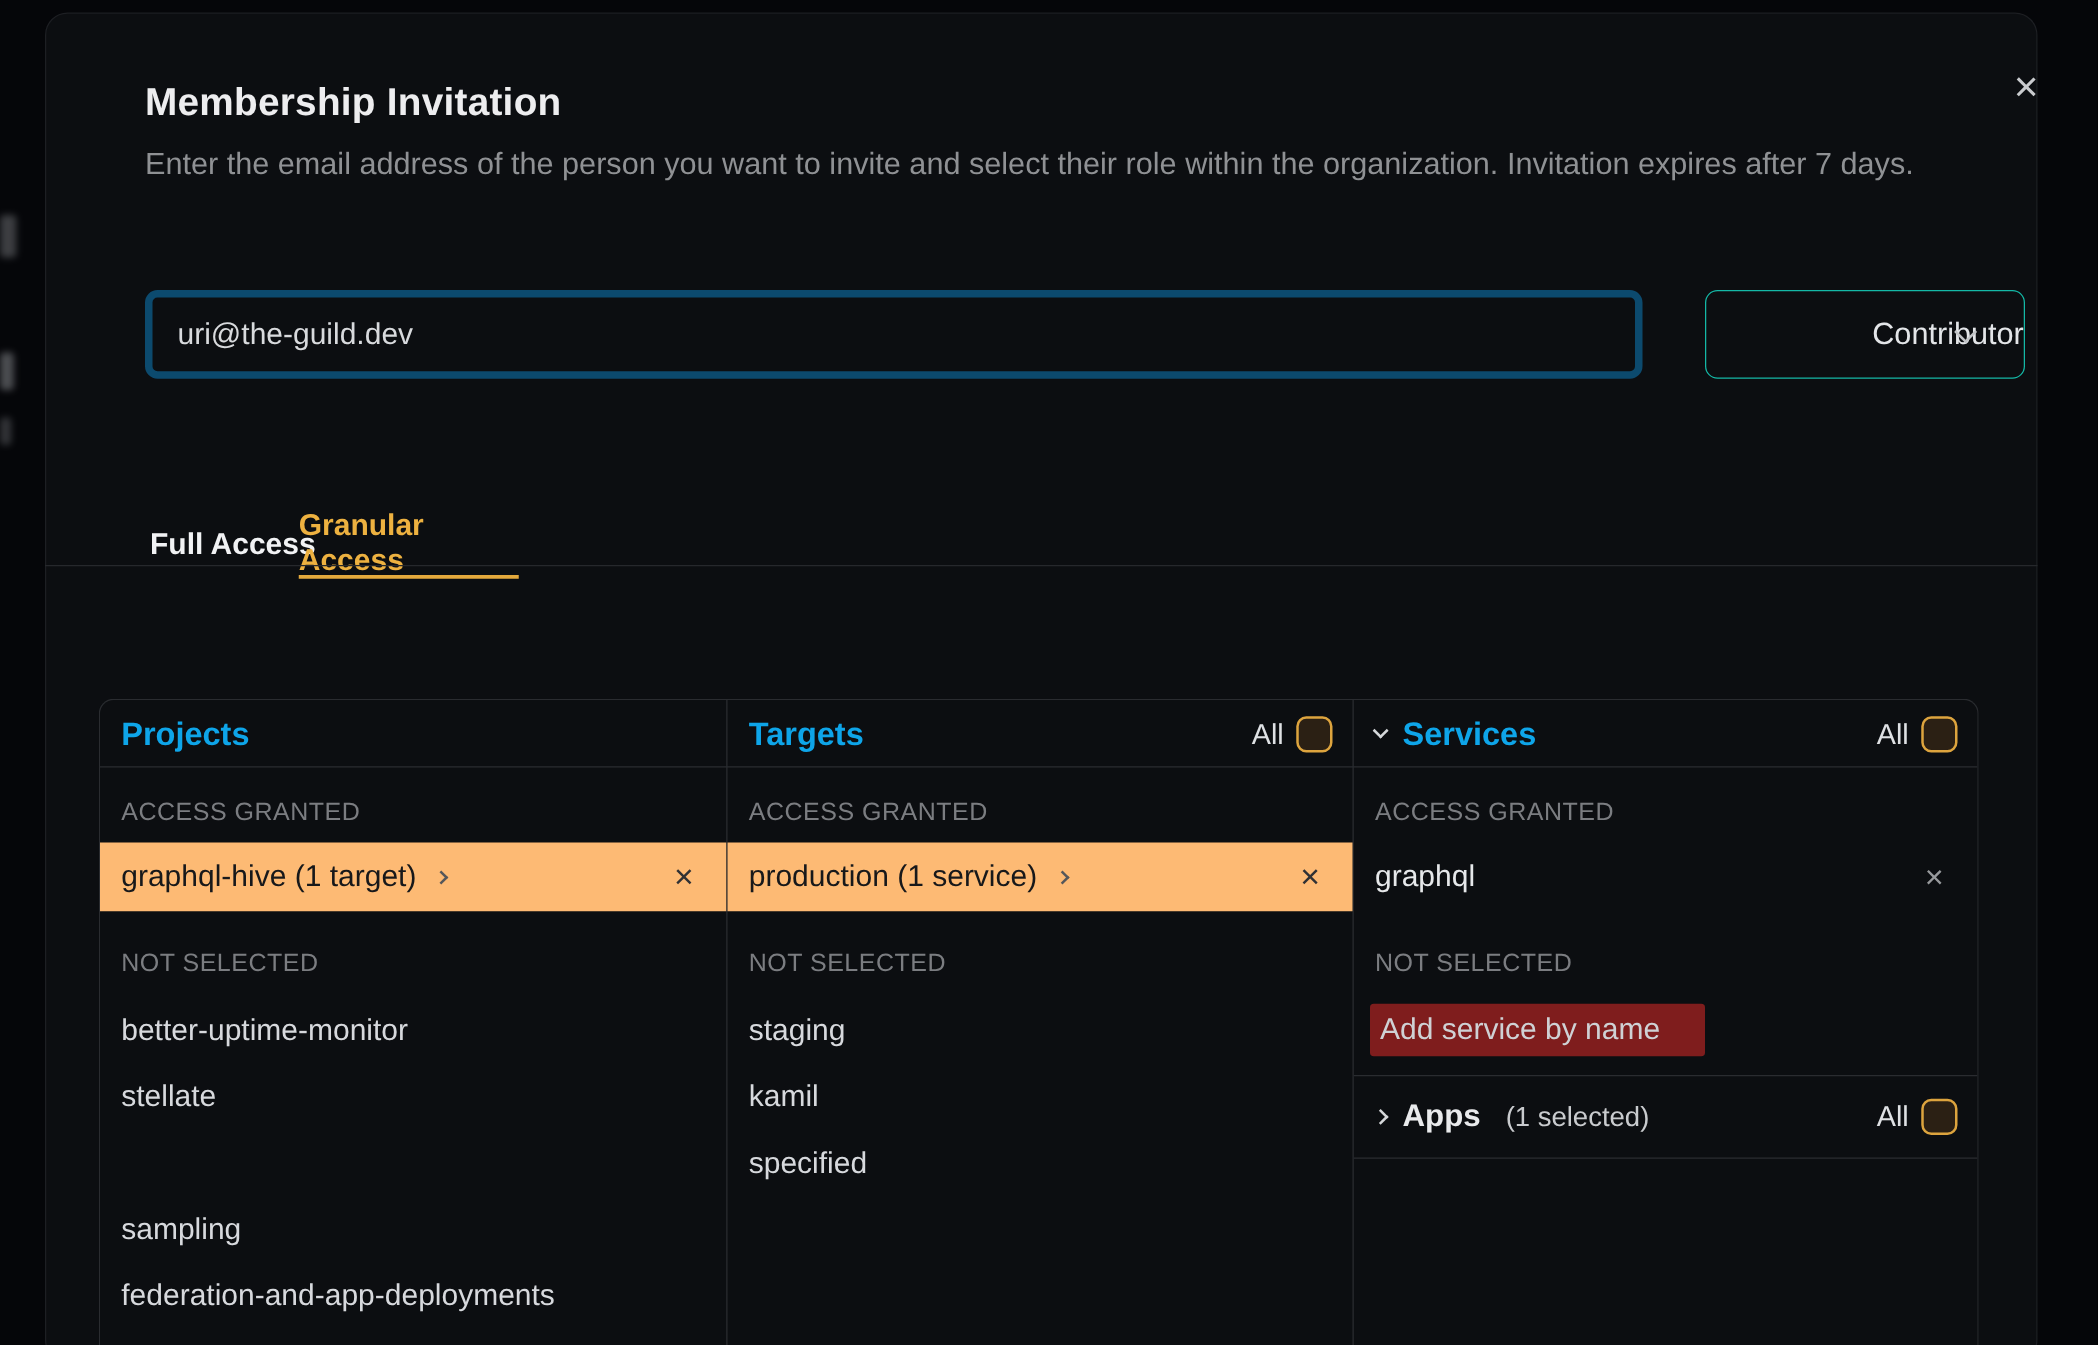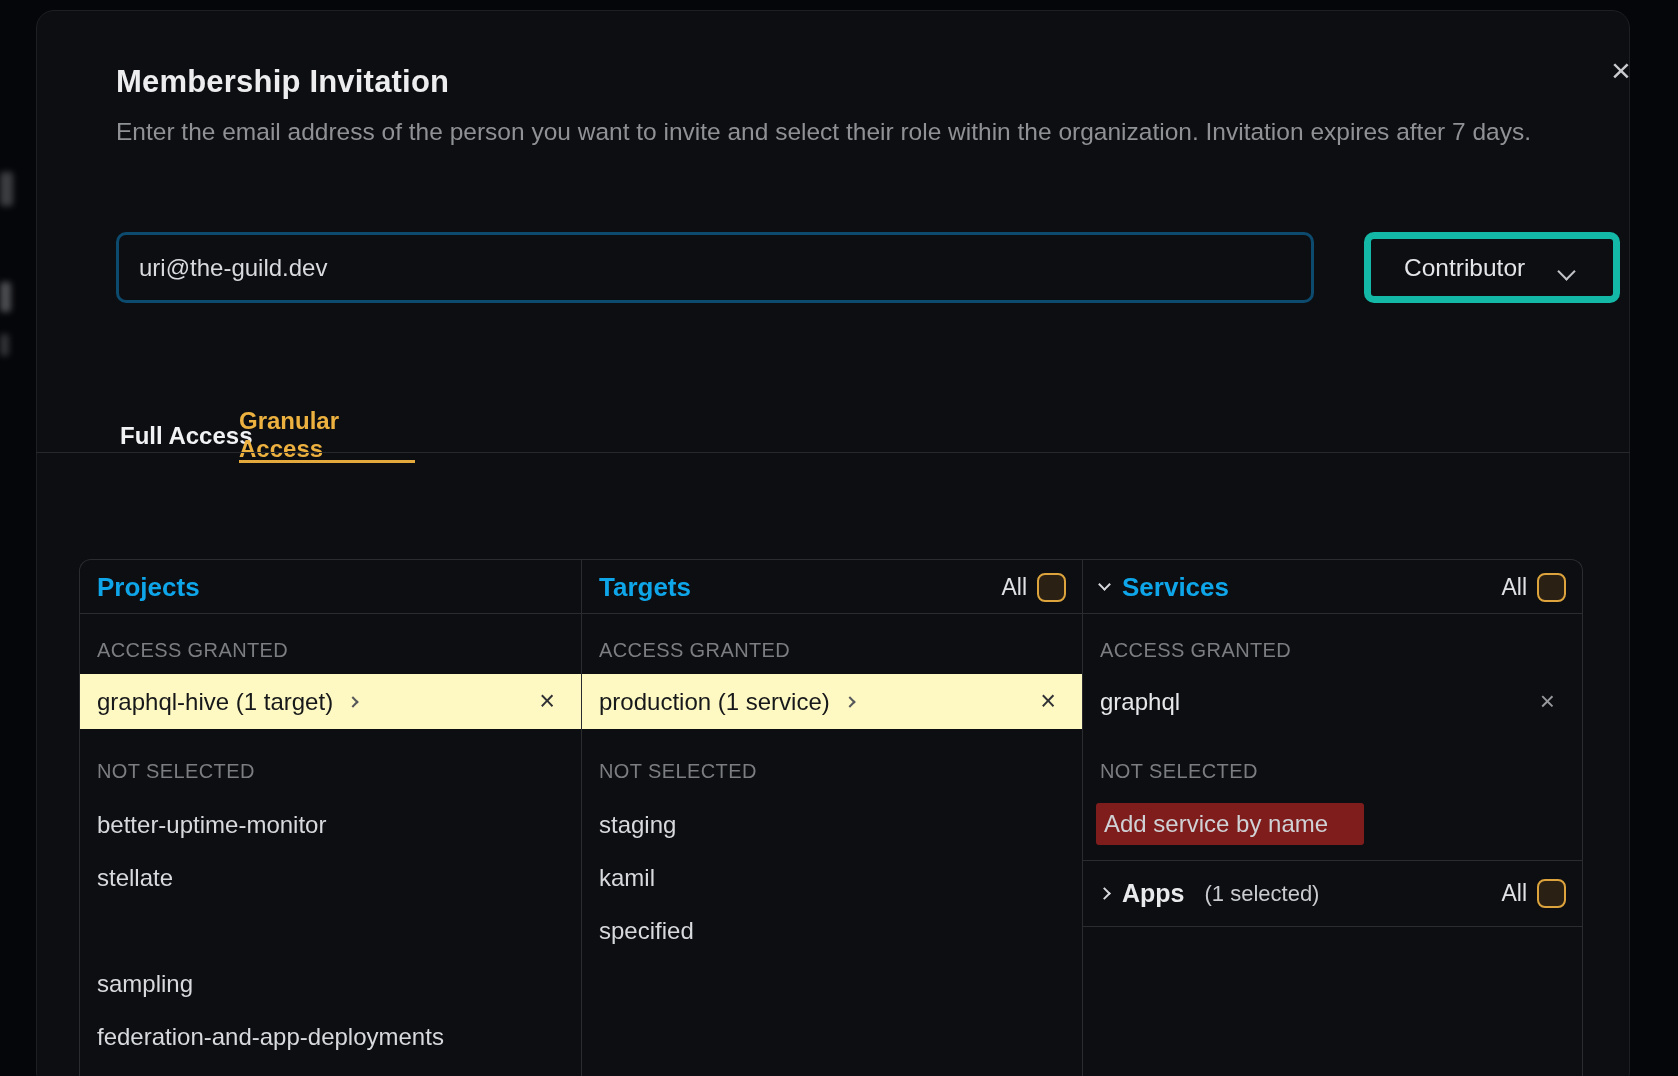--- a/index.html
+++ b/index.html
@@ -27,29 +27,29 @@
   .title {
     position:absolute; left:79px; top:53px;
     font-size:31px; font-weight:700; color:#ededef; letter-spacing:.2px;
   }
   .subtitle {
     position:absolute; left:79px; top:101px; width:1432px;
     font-size:24.5px; line-height:40px; color:#8f9194;
   }
   .email-input {
     position:absolute; left:79px; top:221px; width:1198px; height:71px;
-    background:transparent; border:3px solid #0c4a6e; border-radius:10px;
+    background:transparent; border:6px solid #0c4a6e; border-radius:10px;
     color:#d8dadd; font-size:24px; padding:0 20px; outline:none;
     font-family:"Liberation Sans", sans-serif;
   }
   .role-select {
     position:absolute; left:1327px; top:221px; width:256px; height:71px;
-    border:7px solid #14b8a6; border-radius:10px;
+    border:1px solid #14b8a6; border-radius:10px;
     display:flex; align-items:center; cursor:pointer;
-    color:#e3e5e8; font-size:24.5px;
+    color:#e3e5e8; font-size:24.5px;justify-content:flex-end;
   }
   .role-select .label { margin-left:33px; }
   .chev { display:inline-block; border-style:solid; border-color:#c2c4c7; border-width:0 2.5px 2.5px 0; }
   .chev-down-lg { width:13px; height:13px; transform:rotate(45deg); position:absolute; right:40px; top:26px; }
   .tab {
     position:absolute; top:398px; height:54px; display:flex; align-items:center;
     font-size:24px; font-weight:700; cursor:pointer; color:#f1f2f4;
   }
   .tab-full { left:83px; }
   .tab-granular { left:202px; width:176px; justify-content:center; color:#edb140; border-bottom:3px solid #e4a93c; }
@@ -79,21 +79,21 @@
   .chev-right-sm { width:9px; height:9px; border-width:0 2.5px 2.5px 0; border-color:#d6d8db; transform:rotate(-45deg); margin-right:13px; }
 
   .sec-label {
     position:absolute; height:36px; display:flex; align-items:center; padding-left:17px;
     font-size:20px; letter-spacing:.4px; color:#7b7d81;
   }
   .lbl-r1 { top:72px; } .lbl-r2 { top:193px; }
   .sl1 { left:0; width:501px; } .sl2 { left:502px; width:500px; } .sl3 { left:1003px; width:499px; }
 
   .sel-row {
-    position:absolute; top:114px; height:55px; background:#fef9c3;
+    position:absolute; top:114px; height:55px; background:#fdba74;
     display:flex; align-items:center; padding-left:17px; padding-right:26px;
     font-size:24px; color:#17181a; cursor:pointer;
   }
   .sel-row .chev-into { width:8px; height:8px; border-width:0 2px 2px 0; border-color:#55575a; transform:rotate(-45deg); margin-left:16px; }
   .sel-row .remove { margin-left:auto; font-size:27px; color:#303134; cursor:pointer; }
   .sr1 { left:0; width:501px; } .sr2 { left:502px; width:500px; }
 
   .granted-dark-row {
     position:absolute; left:1003px; top:114px; width:499px; height:55px;
     display:flex; align-items:center; padding-left:17px; padding-right:27px;

